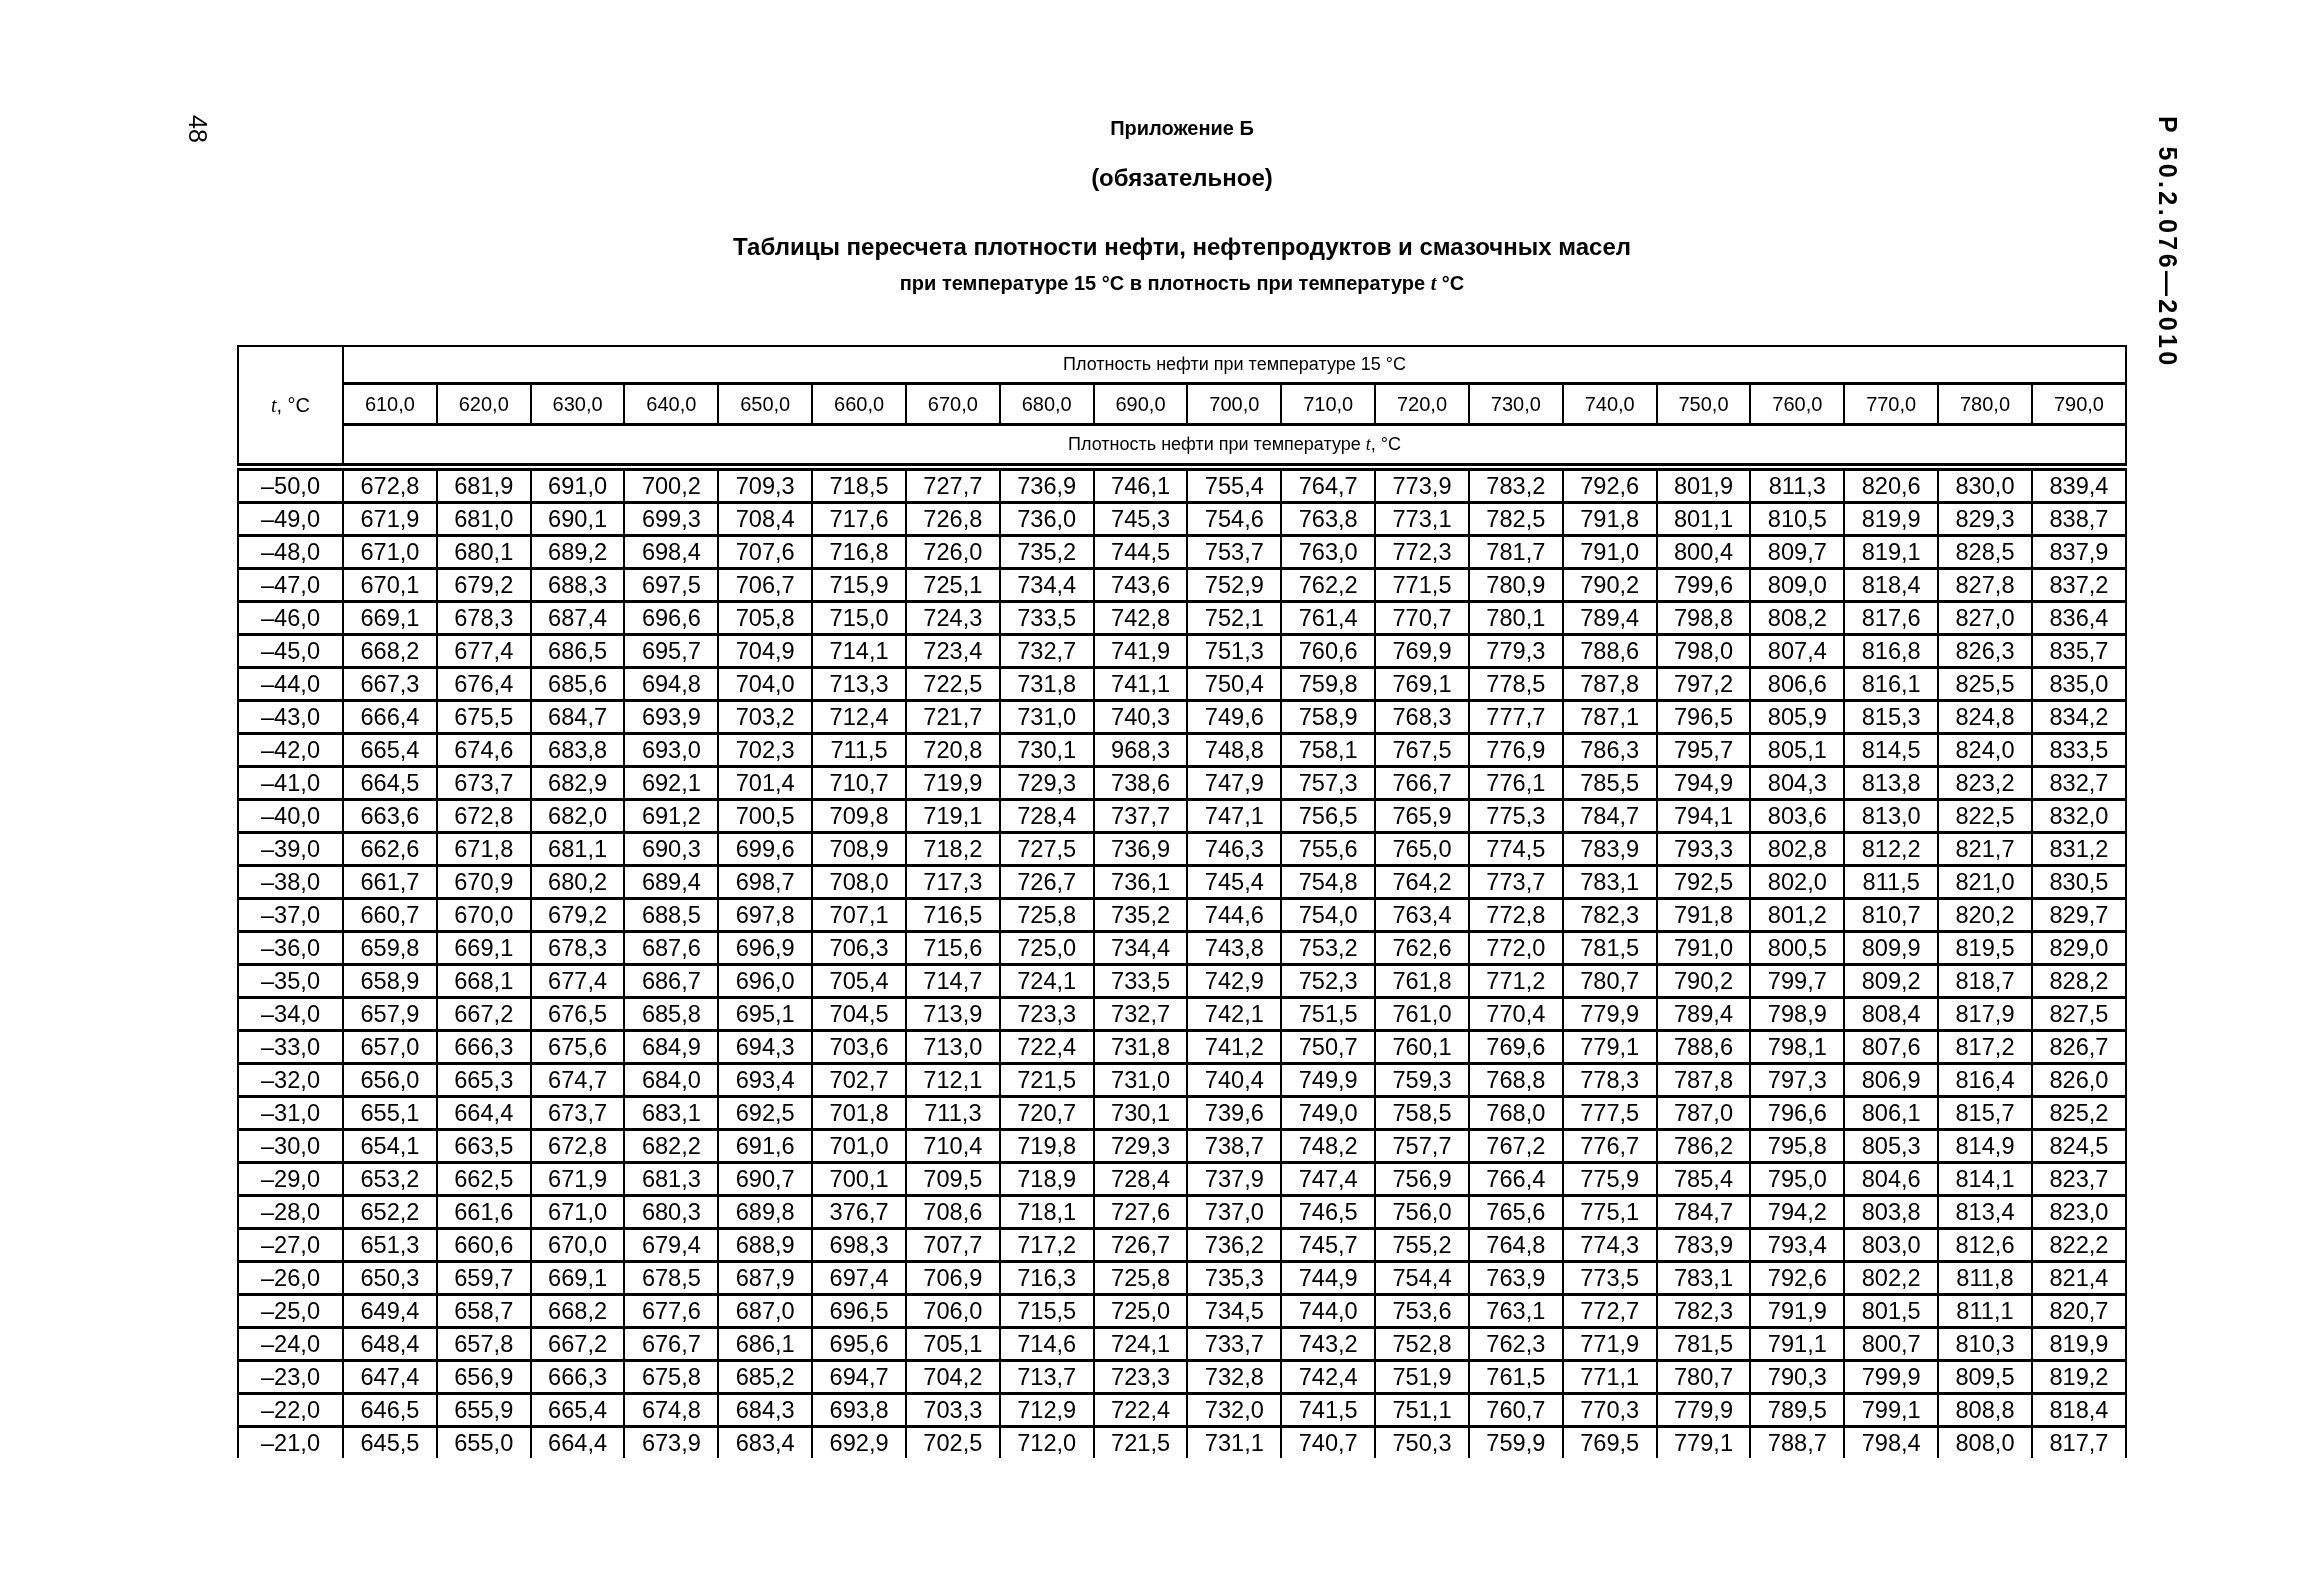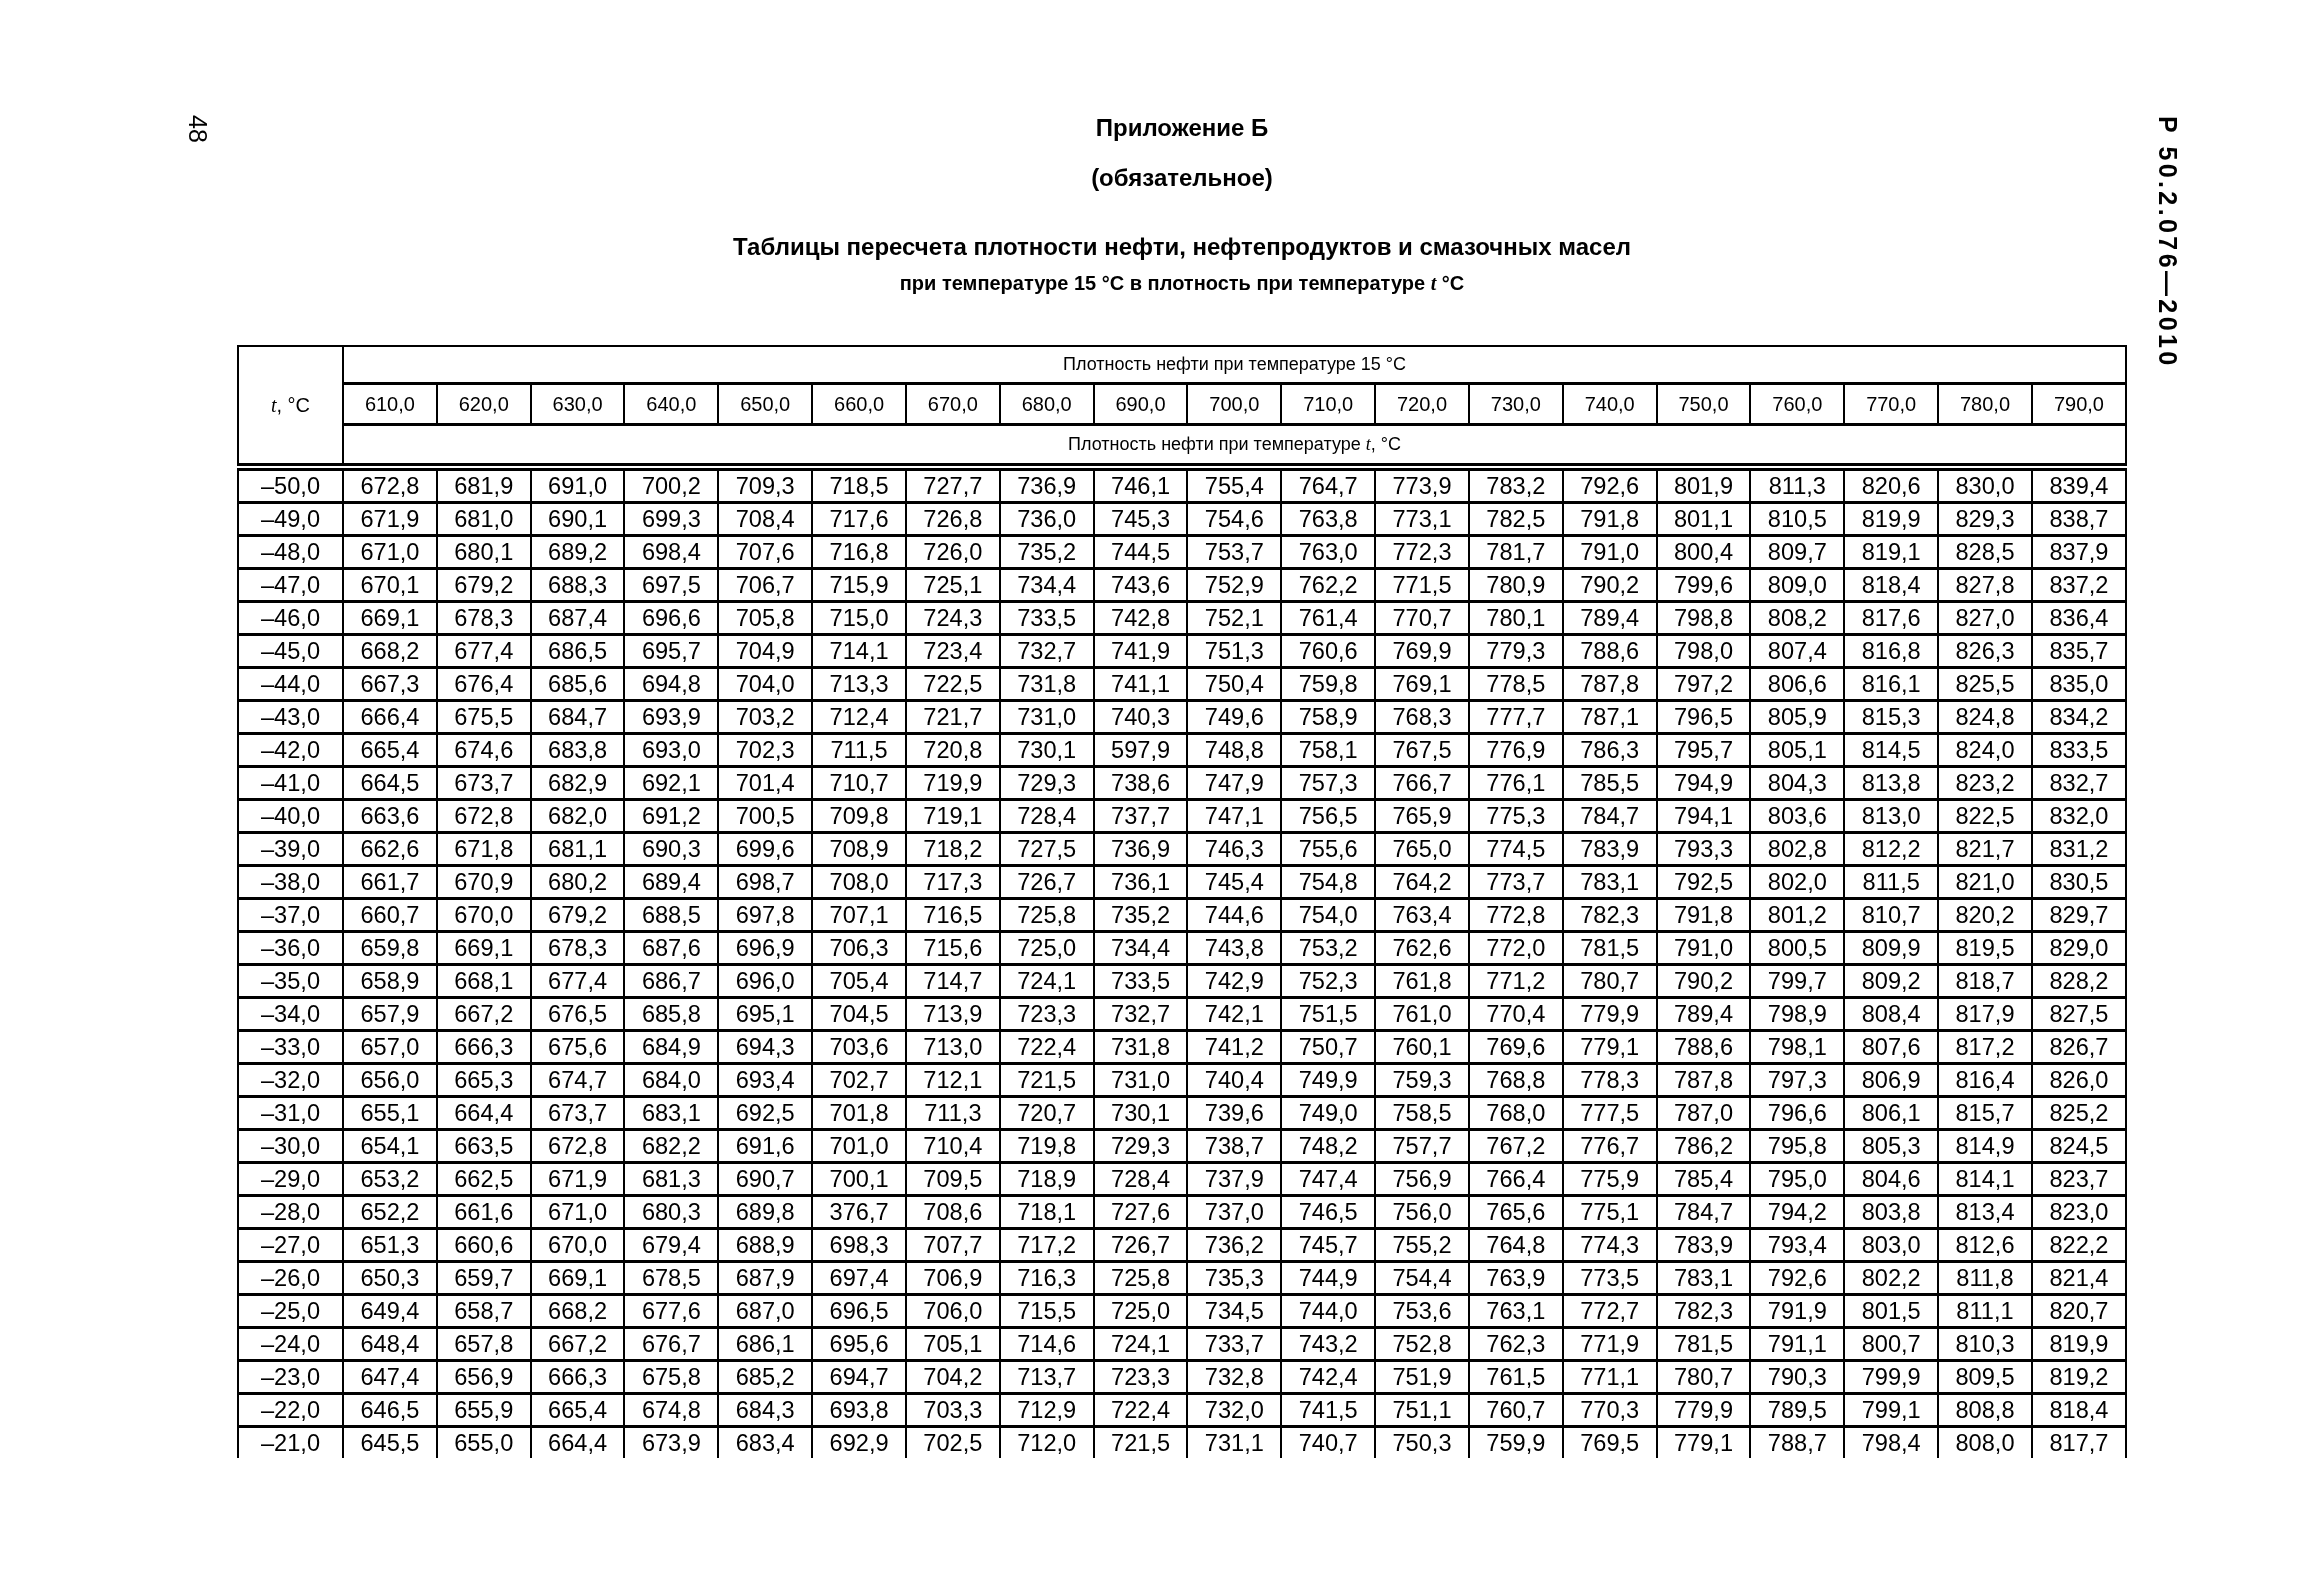--- a/index.html
+++ b/index.html
@@ -32,21 +32,21 @@
   }
   
   .titles {
     position: absolute;
     left: 237px;
     top: 113px;
     width: 1890px;
     text-align: center;
     font-weight: bold;
   }
-  .appendix-title   { font-size: 24px; line-height: 30px; }
+  .appendix-title   { font-size: 20px; line-height: 30px; }
   .appendix-subtitle{ font-size: 24px; line-height: 30px; margin-top: 20px; }
   .main-title-line1 { font-size: 24px; line-height: 36px; margin-top: 36px; }
   .main-title-line2 { font-size: 20px; line-height: 36px; }
   .main-title-line2 i, .caption i, .corner-cell i, .sub-header-cell i {
     font-style: italic;
     font-family: "Liberation Serif", serif;
   }
   
   .caption {
     position: absolute;
@@ -354,21 +354,21 @@
         <tr>
           <td>–42,0</td>
           <td>665,4</td>
           <td>674,6</td>
           <td>683,8</td>
           <td>693,0</td>
           <td>702,3</td>
           <td>711,5</td>
           <td>720,8</td>
           <td>730,1</td>
-          <td>597,9</td>
+          <td>968,3</td>
           <td>748,8</td>
           <td>758,1</td>
           <td>767,5</td>
           <td>776,9</td>
           <td>786,3</td>
           <td>795,7</td>
           <td>805,1</td>
           <td>814,5</td>
           <td>824,0</td>
           <td>833,5</td>

